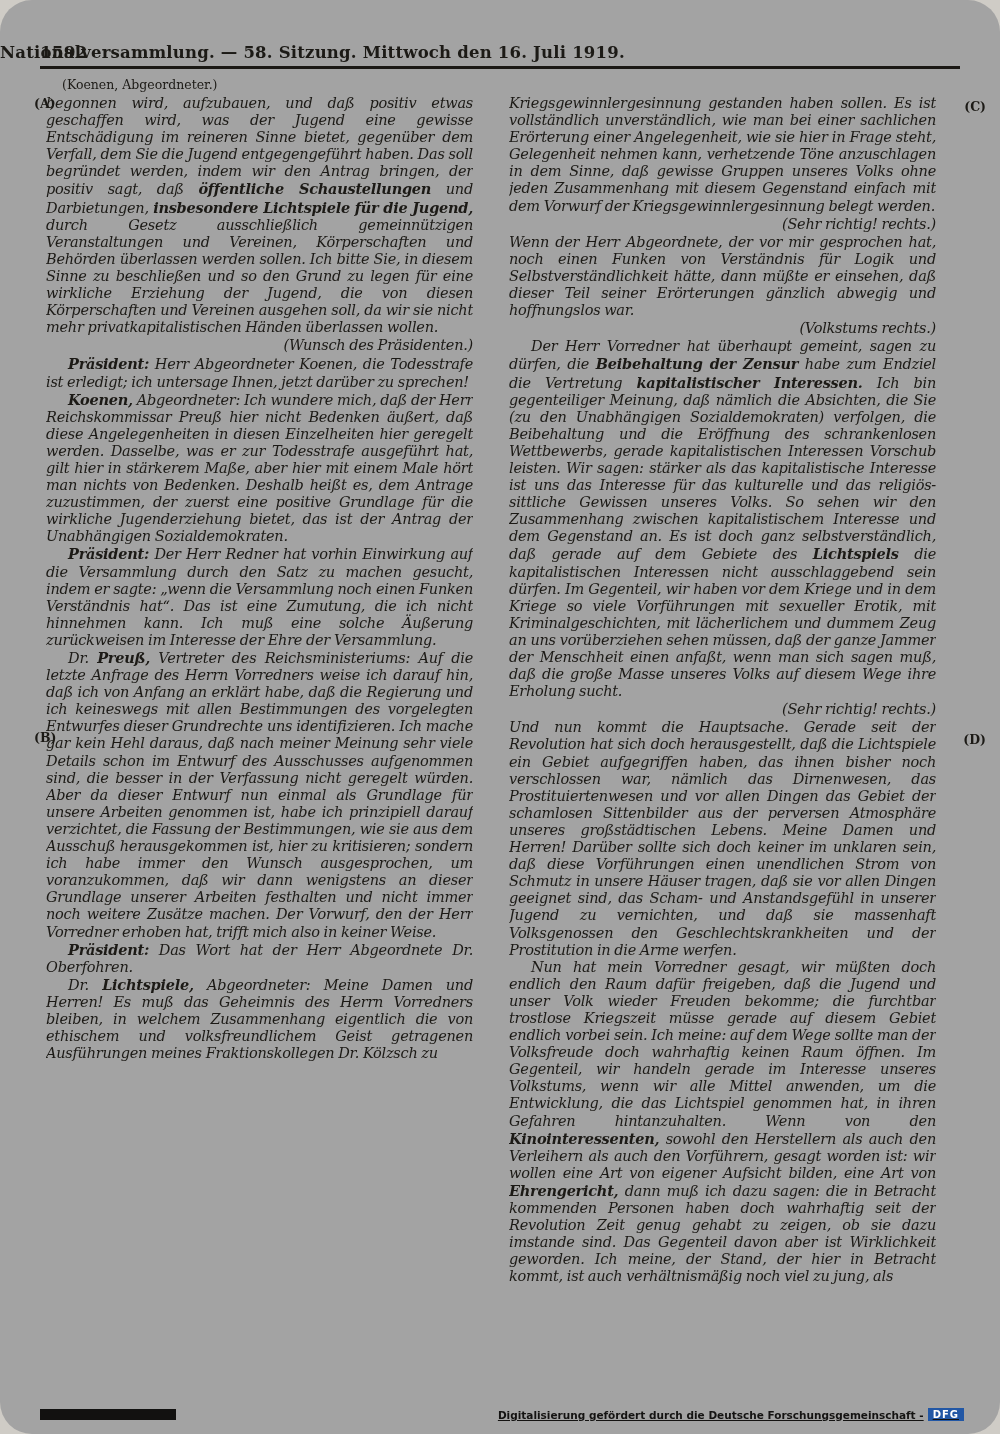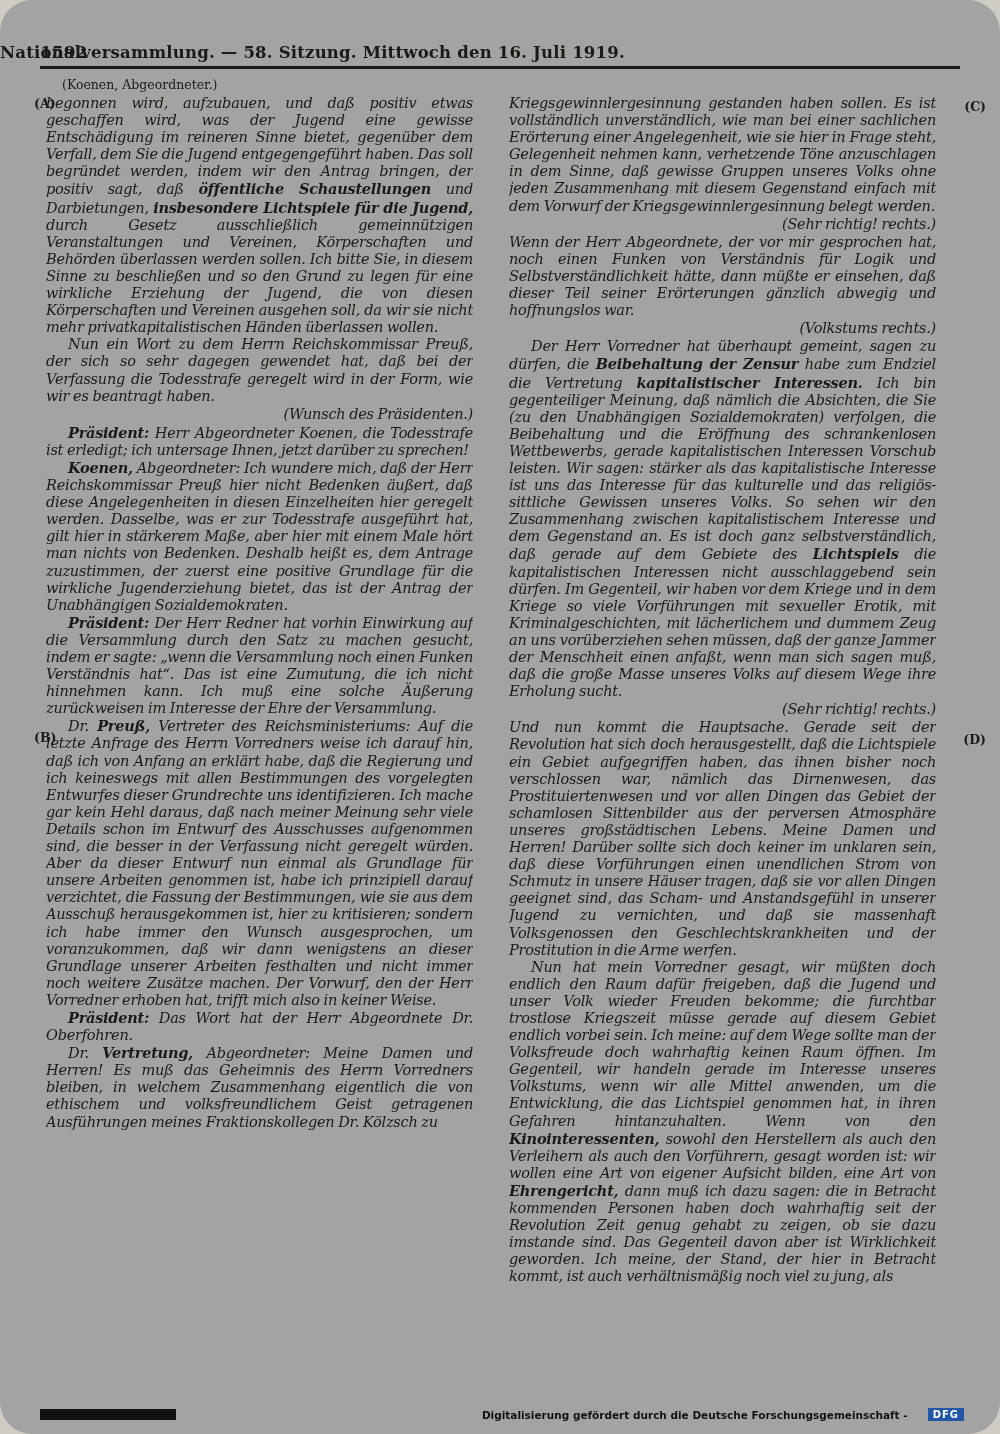--- a/index.html
+++ b/index.html
@@ -61,21 +61,21 @@
   .scan-bar {
     position:absolute; left:40px; bottom:14px;
     width:136px; height:11px;
     background:#121110;
   }
   .footer-credit {
     position:absolute; right:36px; bottom:13px;
     font-family:"DejaVu Sans", sans-serif;
     font-size:10.5px; font-weight:bold;
     color:#141312;
-    display:flex; align-items:center; gap:20px;
+    display:flex; align-items:center; gap:4px;text-decoration:underline;
   }
   .dfg-logo {
     display:inline-block;
     background:#2257a5; color:#ffffff;
     font-size:10px; font-weight:bold;
     padding:1px 5px;
     letter-spacing:1px;
     text-align:right;
   }
 </style>
@@ -90,28 +90,27 @@
   <div class="running-head">(Koenen, Abgeordneter.)</div>
 
   <span class="marker marker-a">(A)</span>
   <span class="marker marker-b">(B)</span>
   <span class="marker marker-c">(C)</span>
   <span class="marker marker-d">(D)</span>
 
   <div class="columns">
     <div class="col">
         <p class=""><span>begonnen wird, aufzubauen, und daß positiv etwas geschaffen wird, was der Jugend eine gewisse Entschädigung im reineren Sinne bietet, gegenüber dem Verfall, dem Sie die Jugend entgegengeführt haben. Das soll begründet werden, indem wir den Antrag bringen, der positiv sagt, daß </span><span class="b">öffentliche Schaustellungen</span><span> und Darbietungen, </span><span class="b">insbesondere Lichtspiele für die Jugend,</span><span> durch Gesetz ausschließlich gemeinnützigen Veranstaltungen und Vereinen, Körperschaften und Behörden überlassen werden sollen. Ich bitte Sie, in diesem Sinne zu beschließen und so den Grund zu legen für eine wirkliche Erziehung der Jugend, die von diesen Körperschaften und Vereinen ausgehen soll, da wir sie nicht mehr privatkapitalistischen Händen überlassen wollen.</span></p>
-        <p class="indent"><span>Nun ein Wort zu dem Herrn Reichskommissar Preuß, der sich so sehr dagegen gewendet hat, daß bei der Verfassung die Todesstrafe geregelt wird in der Form, wie wir es beantragt haben.</span></p>
         <p class="stage"><span>(Wunsch des Präsidenten.)</span></p>
         <p class="indent"><span class="b">Präsident:</span><span> Herr Abgeordneter Koenen, die Todesstrafe ist erledigt; ich untersage Ihnen, jetzt darüber zu sprechen!</span></p>
         <p class="indent"><span class="b">Koenen,</span><span> Abgeordneter: Ich wundere mich, daß der Herr Reichskommissar Preuß hier nicht Bedenken äußert, daß diese Angelegenheiten in diesen Einzelheiten hier geregelt werden. Dasselbe, was er zur Todesstrafe ausgeführt hat, gilt hier in stärkerem Maße, aber hier mit einem Male hört man nichts von Bedenken. Deshalb heißt es, dem Antrage zuzustimmen, der zuerst eine positive Grundlage für die wirkliche Jugenderziehung bietet, das ist der Antrag der Unabhängigen Sozialdemokraten.</span></p>
         <p class="indent"><span class="b">Präsident:</span><span> Der Herr Redner hat vorhin Einwirkung auf die Versammlung durch den Satz zu machen gesucht, indem er sagte: „wenn die Versammlung noch einen Funken Verständnis hat“. Das ist eine Zumutung, die ich nicht hinnehmen kann. Ich muß eine solche Äußerung zurückweisen im Interesse der Ehre der Versammlung.</span></p>
         <p class="indent"><span>Dr. </span><span class="b">Preuß,</span><span> Vertreter des Reichsministeriums: Auf die letzte Anfrage des Herrn Vorredners weise ich darauf hin, daß ich von Anfang an erklärt habe, daß die Regierung und ich keineswegs mit allen Bestimmungen des vorgelegten Entwurfes dieser Grundrechte uns identifizieren. Ich mache gar kein Hehl daraus, daß nach meiner Meinung sehr viele Details schon im Entwurf des Ausschusses aufgenommen sind, die besser in der Verfassung nicht geregelt würden. Aber da dieser Entwurf nun einmal als Grundlage für unsere Arbeiten genommen ist, habe ich prinzipiell darauf verzichtet, die Fassung der Bestimmungen, wie sie aus dem Ausschuß herausgekommen ist, hier zu kritisieren; sondern ich habe immer den Wunsch ausgesprochen, um voranzukommen, daß wir dann wenigstens an dieser Grundlage unserer Arbeiten festhalten und nicht immer noch weitere Zusätze machen. Der Vorwurf, den der Herr Vorredner erhoben hat, trifft mich also in keiner Weise.</span></p>
         <p class="indent"><span class="b">Präsident:</span><span> Das Wort hat der Herr Abgeordnete Dr. Oberfohren.</span></p>
-        <p class="indent"><span>Dr. </span><span class="b">Vertretung,</span><span> Abgeordneter: Meine Damen und Herren! Es muß das Geheimnis des Herrn Vorredners bleiben, in welchem Zusammenhang eigentlich die von ethischem und volksfreundlichem Geist getragenen Ausführungen meines Fraktionskollegen Dr. Kölzsch zu</span></p>
+        <p class="indent"><span>Dr. </span><span class="b">Lichtspiele,</span><span> Abgeordneter: Meine Damen und Herren! Es muß das Geheimnis des Herrn Vorredners bleiben, in welchem Zusammenhang eigentlich die von ethischem und volksfreundlichem Geist getragenen Ausführungen meines Fraktionskollegen Dr. Kölzsch zu</span></p>
       </div>
     <div class="col">
         <p class=""><span>Kriegsgewinnlergesinnung gestanden haben sollen. Es ist vollständlich unverständlich, wie man bei einer sachlichen Erörterung einer Angelegenheit, wie sie hier in Frage steht, Gelegenheit nehmen kann, verhetzende Töne anzuschlagen in dem Sinne, daß gewisse Gruppen unseres Volks ohne jeden Zusammenhang mit diesem Gegenstand einfach mit dem Vorwurf der Kriegsgewinnlergesinnung belegt werden.</span></p>
         <p class="stage"><span>(Sehr richtig! rechts.)</span></p>
         <p class=""><span>Wenn der Herr Abgeordnete, der vor mir gesprochen hat, noch einen Funken von Verständnis für Logik und Selbstverständlichkeit hätte, dann müßte er einsehen, daß dieser Teil seiner Erörterungen gänzlich abwegig und hoffnungslos war.</span></p>
         <p class="stage"><span>(Volkstums rechts.)</span></p>
         <p class="indent"><span>Der Herr Vorredner hat überhaupt gemeint, sagen zu dürfen, die </span><span class="b">Beibehaltung der Zensur</span><span> habe zum Endziel die Vertretung </span><span class="b">kapitalistischer Interessen.</span><span> Ich bin gegenteiliger Meinung, daß nämlich die Absichten, die Sie (zu den Unabhängigen Sozialdemokraten) verfolgen, die Beibehaltung und die Eröffnung des schrankenlosen Wettbewerbs, gerade kapitalistischen Interessen Vorschub leisten. Wir sagen: stärker als das kapitalistische Interesse ist uns das Interesse für das kulturelle und das religiös-sittliche Gewissen unseres Volks. So sehen wir den Zusammenhang zwischen kapitalistischem Interesse und dem Gegenstand an. Es ist doch ganz selbstverständlich, daß gerade auf dem Gebiete des </span><span class="b">Lichtspiels</span><span> die kapitalistischen Interessen nicht ausschlaggebend sein dürfen. Im Gegenteil, wir haben vor dem Kriege und in dem Kriege so viele Vorführungen mit sexueller Erotik, mit Kriminalgeschichten, mit lächerlichem und dummem Zeug an uns vorüberziehen sehen müssen, daß der ganze Jammer der Menschheit einen anfaßt, wenn man sich sagen muß, daß die große Masse unseres Volks auf diesem Wege ihre Erholung sucht.</span></p>
         <p class="stage"><span>(Sehr richtig! rechts.)</span></p>
         <p class=""><span>Und nun kommt die Hauptsache. Gerade seit der Revolution hat sich doch herausgestellt, daß die Lichtspiele ein Gebiet aufgegriffen haben, das ihnen bisher noch verschlossen war, nämlich das Dirnenwesen, das Prostituiertenwesen und vor allen Dingen das Gebiet der schamlosen Sittenbilder aus der perversen Atmosphäre unseres großstädtischen Lebens. Meine Damen und Herren! Darüber sollte sich doch keiner im unklaren sein, daß diese Vorführungen einen unendlichen Strom von Schmutz in unsere Häuser tragen, daß sie vor allen Dingen geeignet sind, das Scham- und Anstandsgefühl in unserer Jugend zu vernichten, und daß sie massenhaft Volksgenossen den Geschlechtskrankheiten und der Prostitution in die Arme werfen.</span></p>
         <p class="indent"><span>Nun hat mein Vorredner gesagt, wir müßten doch endlich den Raum dafür freigeben, daß die Jugend und unser Volk wieder Freuden bekomme; die furchtbar trostlose Kriegszeit müsse gerade auf diesem Gebiet endlich vorbei sein. Ich meine: auf dem Wege sollte man der Volksfreude doch wahrhaftig keinen Raum öffnen. Im Gegenteil, wir handeln gerade im Interesse unseres Volkstums, wenn wir alle Mittel anwenden, um die Entwicklung, die das Lichtspiel genommen hat, in ihren Gefahren hintanzuhalten. Wenn von den </span><span class="b">Kinointeressenten,</span><span> sowohl den Herstellern als auch den Verleihern als auch den Vorführern, gesagt worden ist: wir wollen eine Art von eigener Aufsicht bilden, eine Art von </span><span class="b">Ehrengericht,</span><span> dann muß ich dazu sagen: die in Betracht kommenden Personen haben doch wahrhaftig seit der Revolution Zeit genug gehabt zu zeigen, ob sie dazu imstande sind. Das Gegenteil davon aber ist Wirklichkeit geworden. Ich meine, der Stand, der hier in Betracht kommt, ist auch verhältnismäßig noch viel zu jung, als</span></p>

